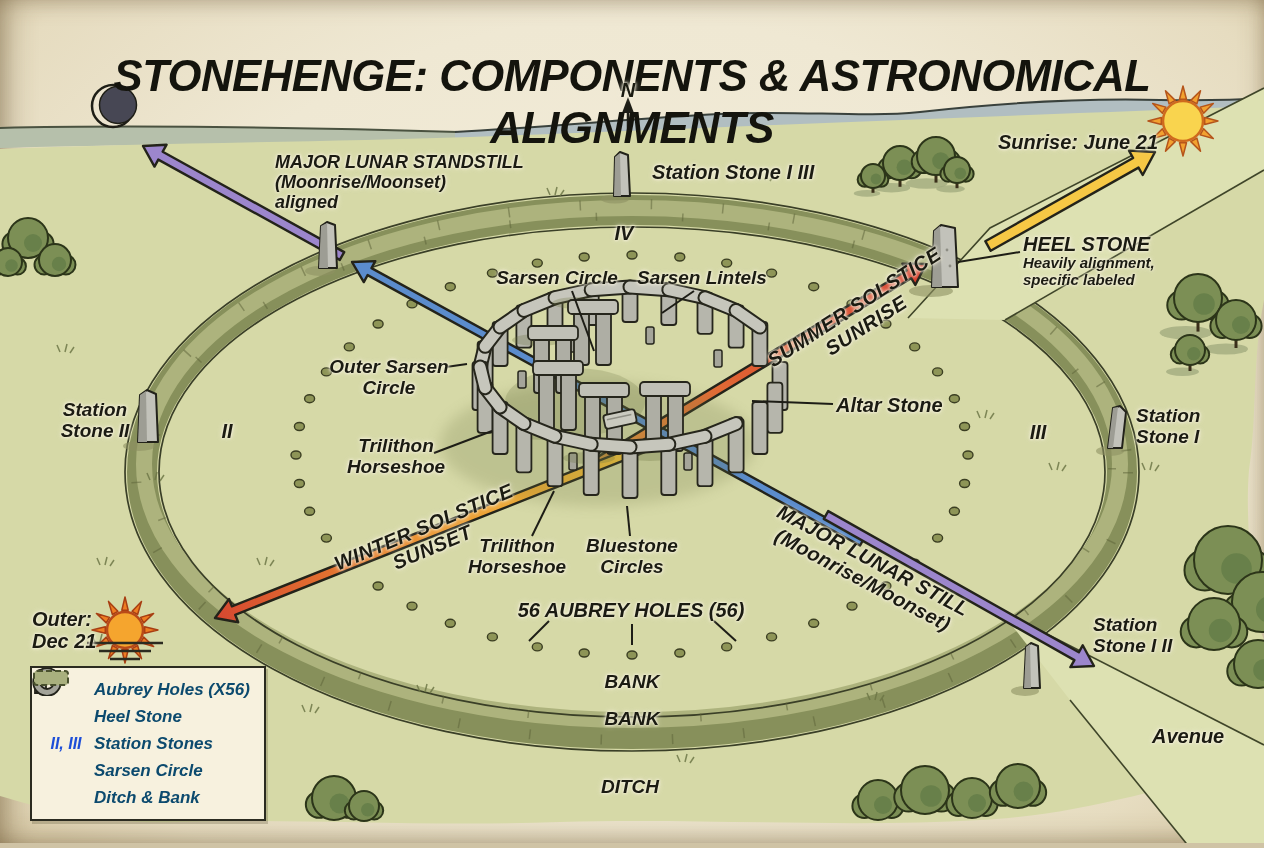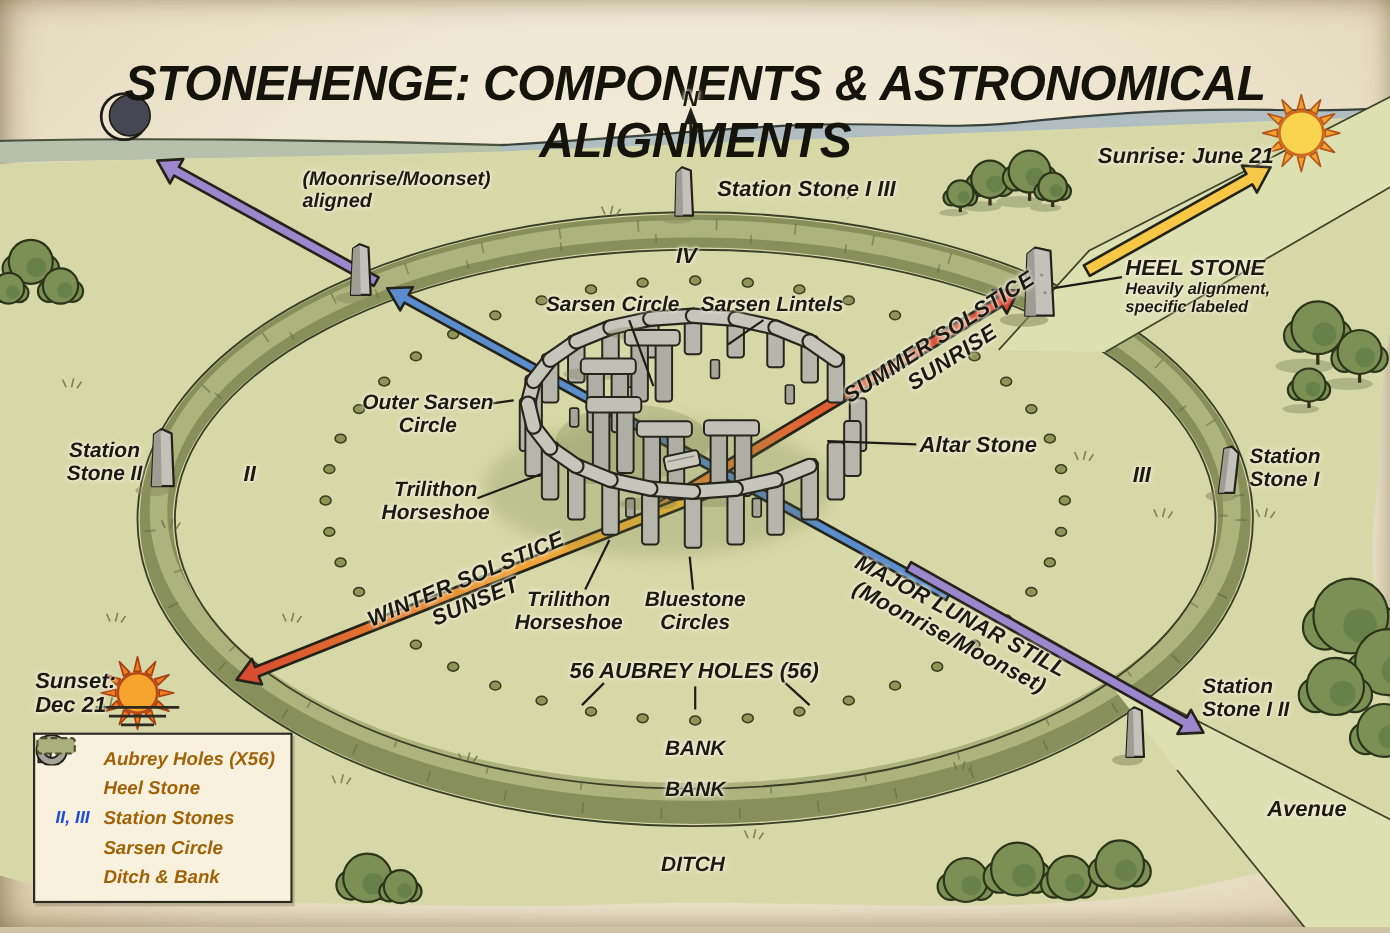--- a/index.html
+++ b/index.html
@@ -16,21 +16,21 @@
   #title{position:absolute;top:20px;left:0;right:0;text-align:center;color:#14140d;
     font-size:45px;font-weight:700;letter-spacing:-.5px;transform:scaleX(.97);}
   #title .strong{font-weight:900;margin-right:12px;}
   .rotA{transform:translate(-50%,-50%) rotate(-33deg);}
   .rotB{transform:translate(-50%,-50%) rotate(-23deg);}
   .rotC{transform:translate(-50%,-50%) rotate(28deg);}
   #legend{position:absolute;left:30px;top:666px;width:220px;background:#f7f1de;
     border:2.5px solid #2b2b20;box-shadow:2px 3px 0 rgba(80,70,40,.25);padding:8px 6px 8px 6px;}
   .lrow{display:flex;align-items:center;height:27px;}
   .licon{width:56px;display:flex;justify-content:center;align-items:center;font-weight:800;font-size:16px;color:#1d4ed8;}
-  .llabel{font-weight:700;font-size:17px;color:#a16207;}
+  .llabel{font-weight:700;font-size:17px;color:#0c4a6e;}
 </style>
 </head>
 <body>
 
 <div id="stage">
 
 <svg id="scene" width="1264" height="848" viewBox="0 0 1264 848">
   <defs>
     <linearGradient id="gradSummer" gradientUnits="userSpaceOnUse" x1="598" y1="462" x2="926" y2="264">
       <stop offset="0" stop-color="#e79b3e"></stop>
@@ -447,20 +447,21 @@
     <line x1="714" y1="621" x2="736" y2="641"></line>
   </g>
 </svg>
 
 <h1 id="title"><span class="strong">STONEHENGE:</span><span>COMPONENTS &amp; ASTRONOMICAL ALIGNMENTS</span></h1>
 
 <div class="lbl f20 c" style="left:628px;top:90px;">N</div>
 <div class="lbl f20 c" style="left:1078px;top:110px;margin-top:32px;">Sunrise: June 21</div>
 
 <div class="lbl f18" style="left:275px;top:153px;">
+  <div>MAJOR LUNAR STANDSTILL</div>
   <div>(Moonrise/Moonset)</div>
   <div>aligned</div>
 </div>
 
 <div class="lbl f20" style="left:652px;top:161px;">Station Stone I III</div>
 <div class="lbl f20 c" style="left:624px;top:233px;">IV</div>
 <div class="lbl f19 c" style="left:557px;top:278px;">Sarsen Circle</div>
 <div class="lbl f19 c" style="left:694px;top:278px;padding-left:16px;">Sarsen Lintels</div>
 
 <div class="lbl" style="left:1023px;top:233px;">
@@ -521,21 +522,21 @@
 <div class="lbl f19 c" style="left:632px;top:719px;">BANK</div>
 <div class="lbl f19 c" style="left:630px;top:787px;">DITCH</div>
 
 <div class="lbl f19" style="left:1093px;top:615px;">
   <div>Station</div>
   <div>Stone I II</div>
 </div>
 <div class="lbl f20" style="left:1152px;top:725px;">Avenue</div>
 
 <div class="lbl f20" style="left:32px;top:608px;">
-  <div>Sunset:</div>
+  <div>Outer:</div>
   <div>Dec 21</div>
 </div>
 
 <div id="legend">
   <div class="lrow">
     <span class="licon">
       <svg width="18" height="14">
             <ellipse cx="9" cy="7" rx="5.5" ry="4.5" fill="#8e9557" stroke="#3b3e22" stroke-width="1.5"></ellipse>
           </svg>
     </span>

